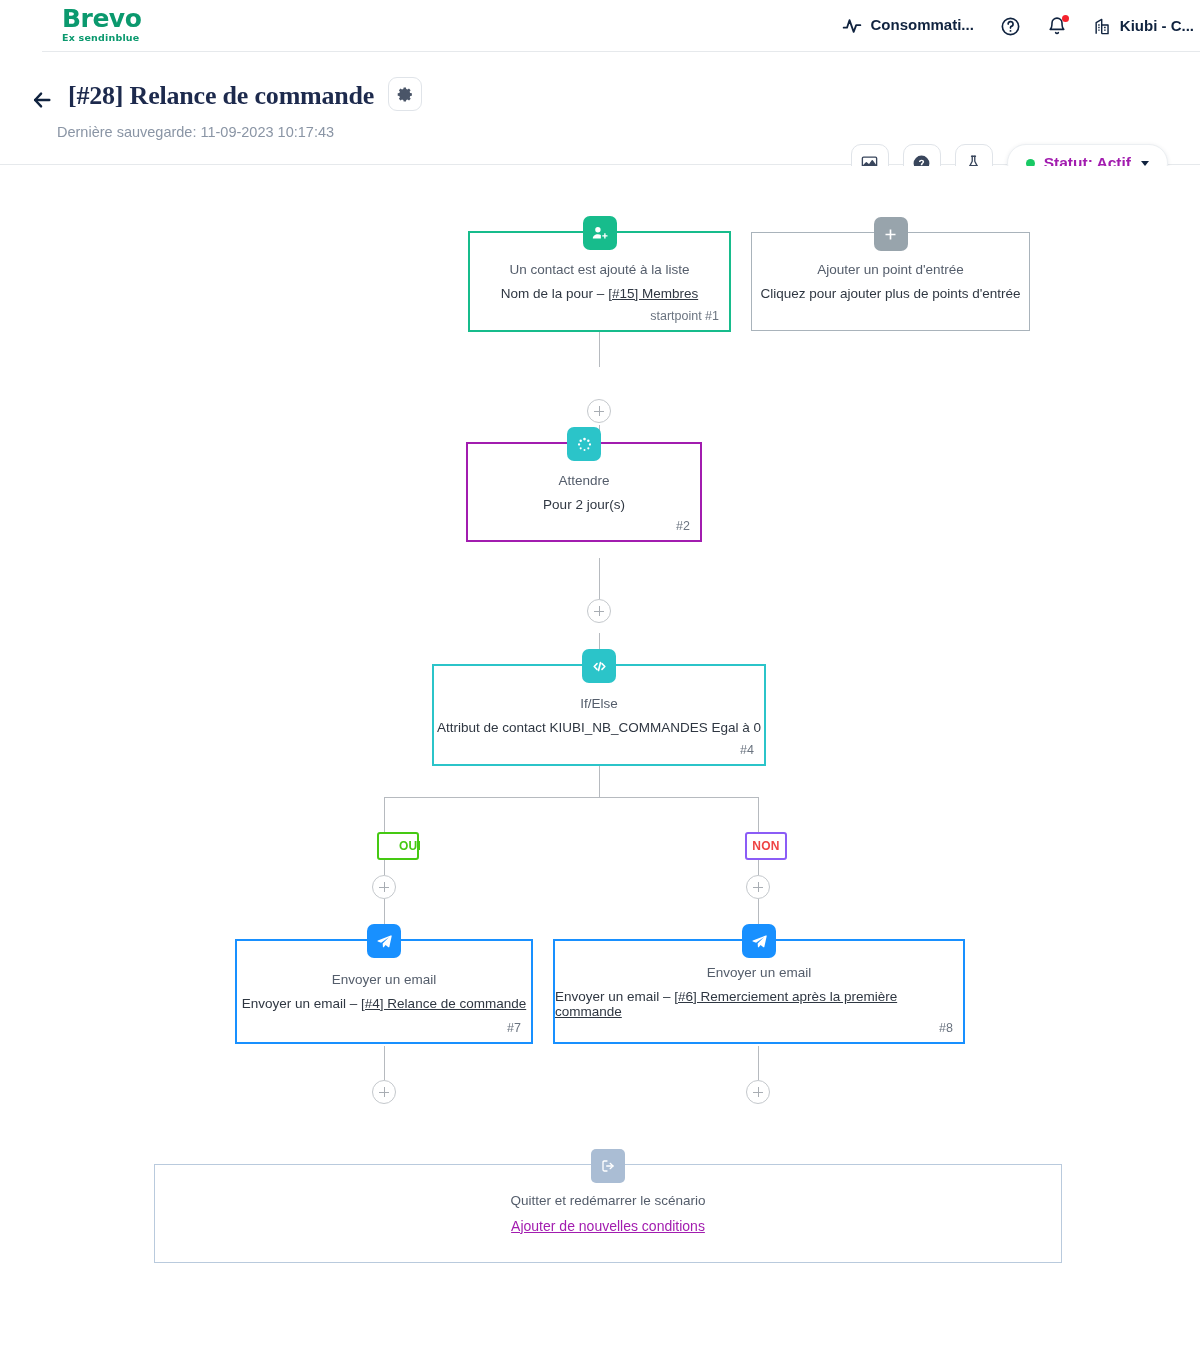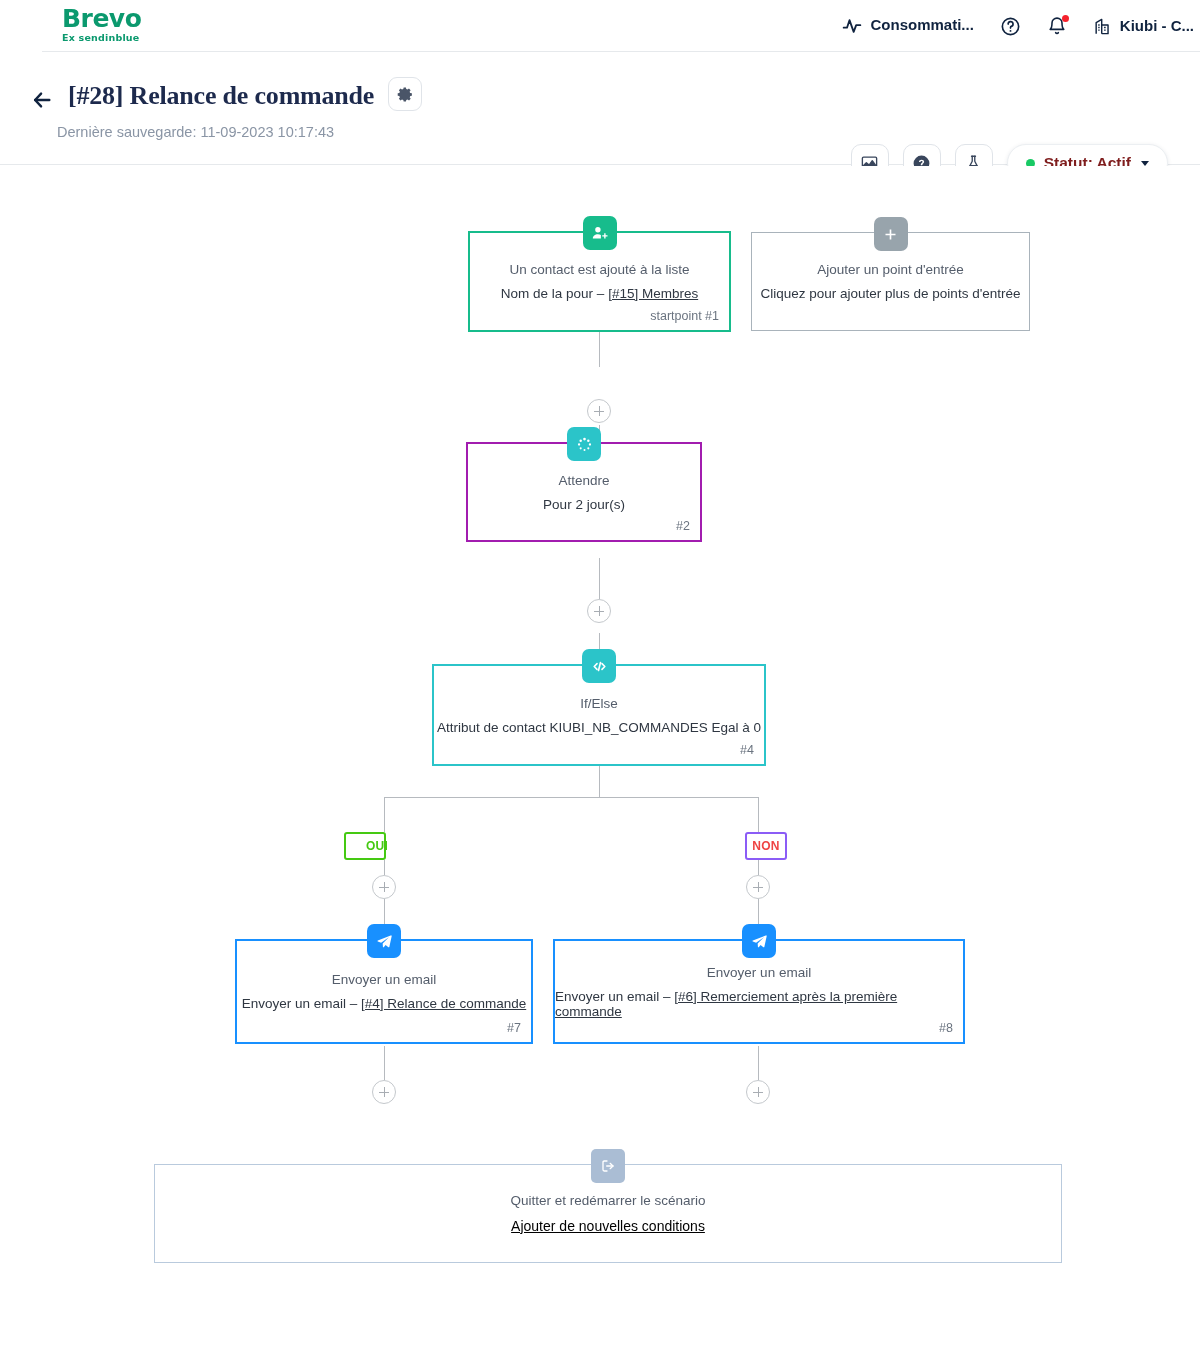--- a/index.html
+++ b/index.html
@@ -153,21 +153,21 @@
     box-sizing: border-box;
   }
   .status-dot {
     width: 9px; height: 9px;
     border-radius: 50%;
     background: #18c964;
   }
   .status-label {
     font-size: 15.5px;
     font-weight: 700;
-    color: #7f1d1d;
+    color: #a21caf;
     white-space: nowrap;
   }
   .pill-caret {
     width: 0; height: 0;
     border-left: 4.5px solid transparent;
     border-right: 4.5px solid transparent;
     border-top: 5.5px solid #10233f;
     margin-left: 1px;
   }
 
@@ -268,21 +268,21 @@
     font-size: 12px;
     font-weight: 700;
     box-sizing: border-box;
     letter-spacing: 0.3px;
   }
   .branch-yes { border: 2px solid #45c912; color: #45c912; }
   .branch-no  { border: 2px solid #8b5cf6; color: #ef4444; margin-left: 8px; }
 
   .exit-link {
     font-size: 14px;
-    color: #000000;
+    color: #a21caf;
     text-decoration: underline;
   }
 </style>
 </head>
 <body>
 
 <div class="navbar">
   <div class="brand">
     <div class="brand-name">Brevo</div>
     <div class="brand-sub">Ex sendinblue</div>
@@ -463,21 +463,21 @@
           <line x1="13.4" y1="6.4" x2="10.6" y2="17.6"></line>
         </svg>
     </div>
     <div class="node-body">
       <div class="node-line1">If/Else</div>
       <div class="node-line2">Attribut de contact KIUBI_NB_COMMANDES Egal à 0</div>
     </div>
     <div class="node-tag">#4</div>
   </div>
 
-  <div class="branch-label branch-yes" style="left:344px; top:666px;padding-left:24px;">
+  <div class="branch-label branch-yes" style="left:377px; top:666px;padding-left:24px;">
     <span>OUI</span>
   </div>
   <div class="branch-label branch-no" style="left:737px; top:666px;">
     <span>NON</span>
   </div>
 
   <div class="node" style="left:235px; top:773px; width:298px; height:105px; border:2px solid #1890ff;">
     <div class="node-badge" style="background:#1890ff;">
       <svg width="17" height="17" viewBox="0 0 24 24" fill="#fff">
           <path d="M21.6 3.3L2.6 10.6c-.7.3-.7 1.2 0 1.4l4.6 1.6 11-7.5-8.8 8.6.4 5c.1.6.8.8 1.2.3l2.5-2.9 4 3c.5.4 1.2.1 1.3-.5l3.4-15.4c.1-.6-.4-1-1-0.9z"></path>

